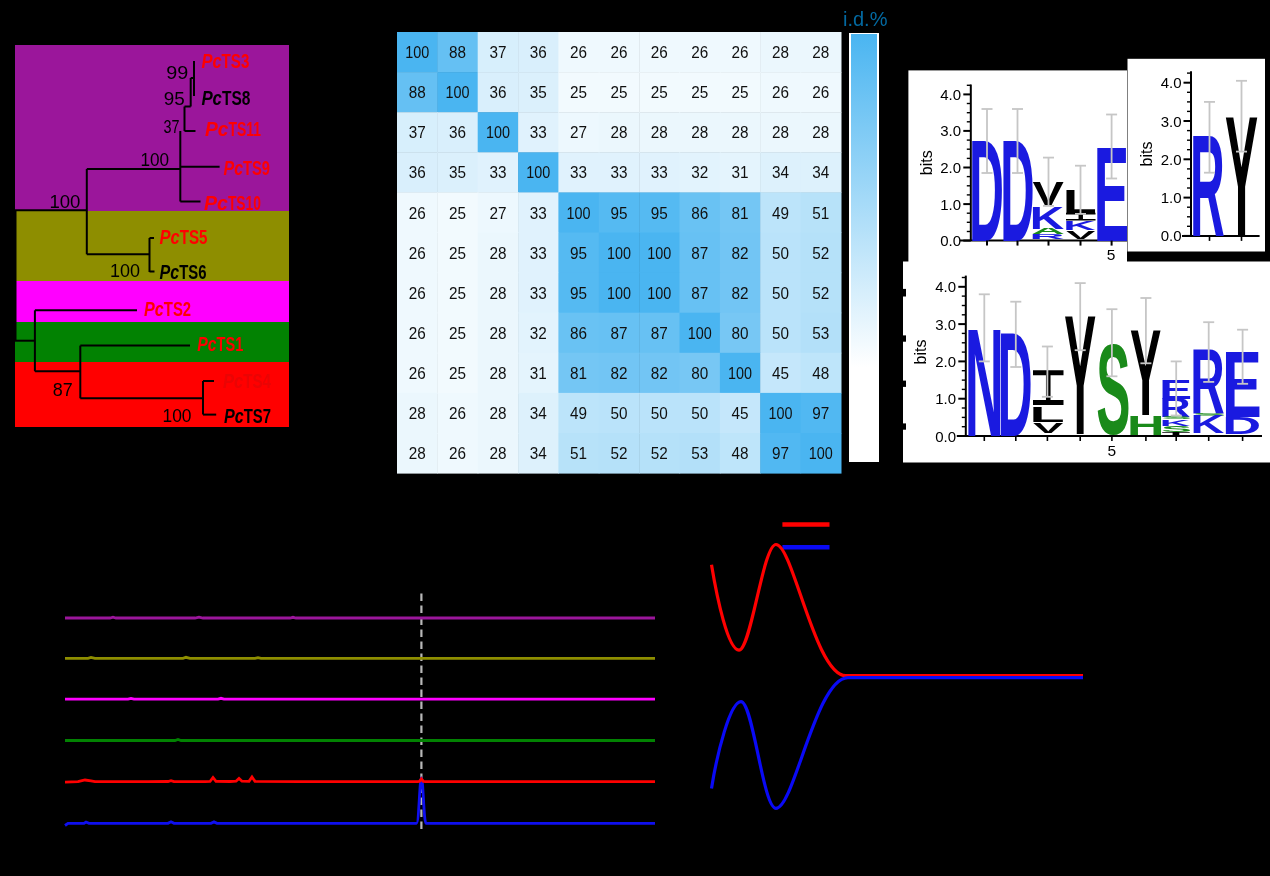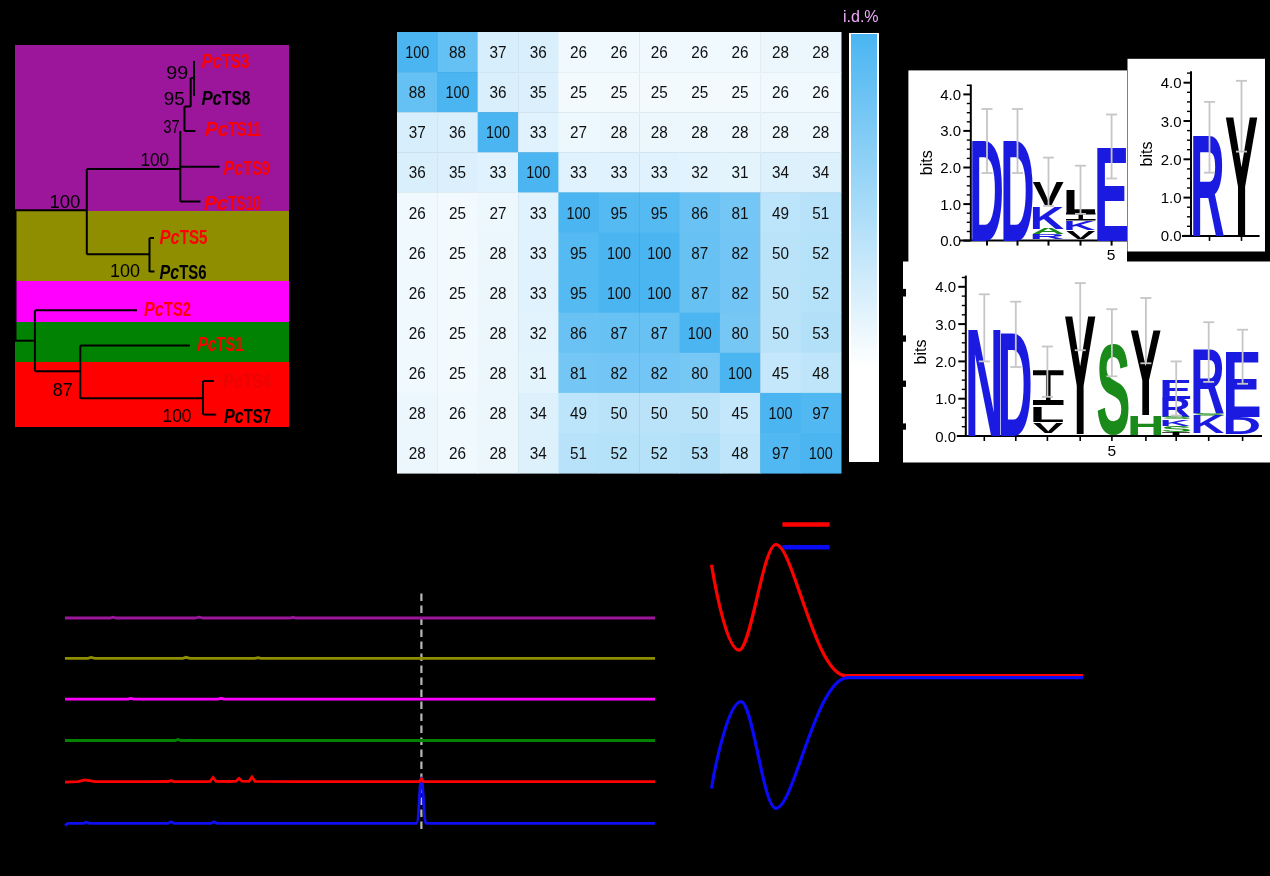--- a/index.html
+++ b/index.html
@@ -311,21 +311,21 @@
 <text x="181.6" y="421.6" text-anchor="middle" dominant-baseline="central" font-size="16" textLength="17" lengthAdjust="spacingAndGlyphs" fill="#101010">51</text>
 <text x="222.0" y="421.6" text-anchor="middle" dominant-baseline="central" font-size="16" textLength="17" lengthAdjust="spacingAndGlyphs" fill="#101010">52</text>
 <text x="262.3" y="421.6" text-anchor="middle" dominant-baseline="central" font-size="16" textLength="17" lengthAdjust="spacingAndGlyphs" fill="#101010">52</text>
 <text x="302.7" y="421.6" text-anchor="middle" dominant-baseline="central" font-size="16" textLength="17" lengthAdjust="spacingAndGlyphs" fill="#101010">53</text>
 <text x="343.1" y="421.6" text-anchor="middle" dominant-baseline="central" font-size="16" textLength="17" lengthAdjust="spacingAndGlyphs" fill="#101010">48</text>
 <text x="383.4" y="421.6" text-anchor="middle" dominant-baseline="central" font-size="16" textLength="17" lengthAdjust="spacingAndGlyphs" fill="#101010">97</text>
 <text x="423.8" y="421.6" text-anchor="middle" dominant-baseline="central" font-size="16" textLength="24" lengthAdjust="spacingAndGlyphs" fill="#101010">100</text>
 </svg>
 <div style="position:absolute;left:849px;top:33px;width:30px;height:429px;background:#fff"></div>
 <div style="position:absolute;left:851px;top:34px;width:26px;height:427px;background:linear-gradient(#4AB5F1 0%,#ffffff 78%)"></div>
-<div style="position:absolute;left:843px;top:8px;font-size:16px;color:#f0abfc">i.d.%</div>
+<div style="position:absolute;left:843px;top:8px;font-size:20px;color:#0369a1">i.d.%</div>
 <svg width="375" height="413" font-family="'Liberation Sans',sans-serif" style="position:absolute;left:895px;top:50px">
 <rect x="13.399999999999977" y="20.400000000000006" width="218.6" height="191.6" fill="#fff"></rect>
 <line x1="75.8" y1="34.5" x2="75.8" y2="190.6" stroke="#000" stroke-width="2"></line>
 <line x1="65.0" y1="190.6" x2="232.0" y2="190.6" stroke="#000" stroke-width="2"></line>
 <line x1="68.3" y1="190.6" x2="75.8" y2="190.6" stroke="#000" stroke-width="2"></line>
 <text x="66.0" y="190.6" text-anchor="end" dominant-baseline="central" font-size="15">0.0</text>
 <line x1="71.8" y1="181.5" x2="75.8" y2="181.5" stroke="#000" stroke-width="1.4"></line>
 <line x1="71.8" y1="172.3" x2="75.8" y2="172.3" stroke="#000" stroke-width="1.4"></line>
 <line x1="71.8" y1="163.2" x2="75.8" y2="163.2" stroke="#000" stroke-width="1.4"></line>
 <line x1="68.3" y1="154.1" x2="75.8" y2="154.1" stroke="#000" stroke-width="2"></line>

